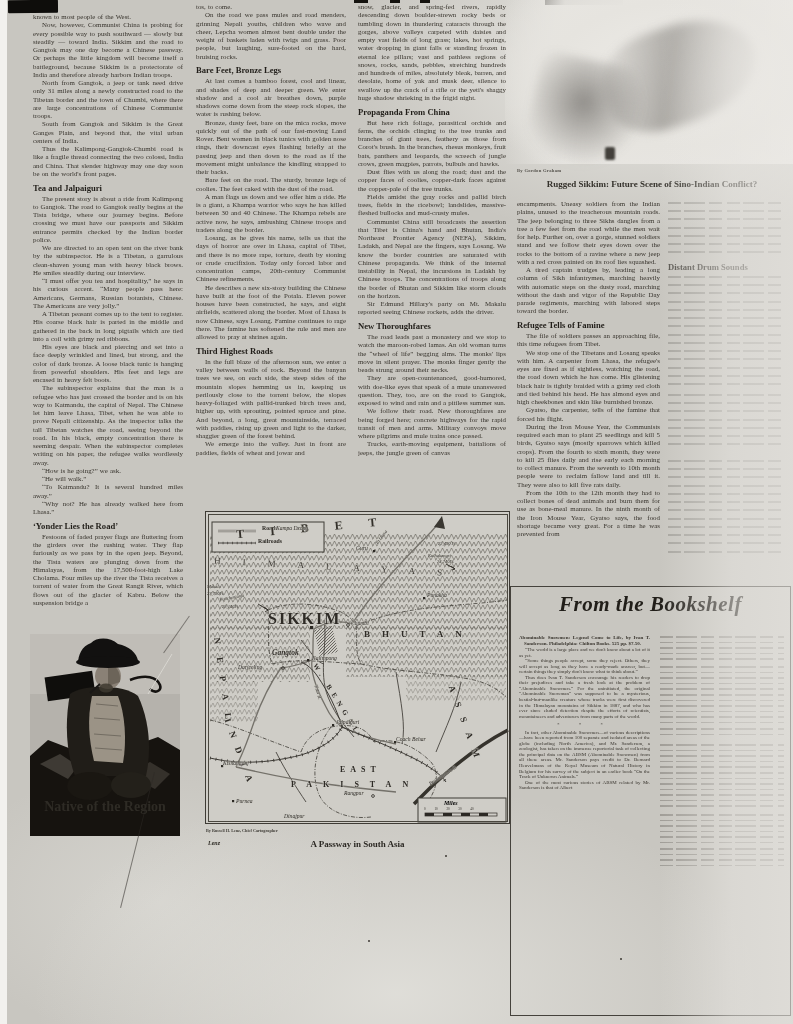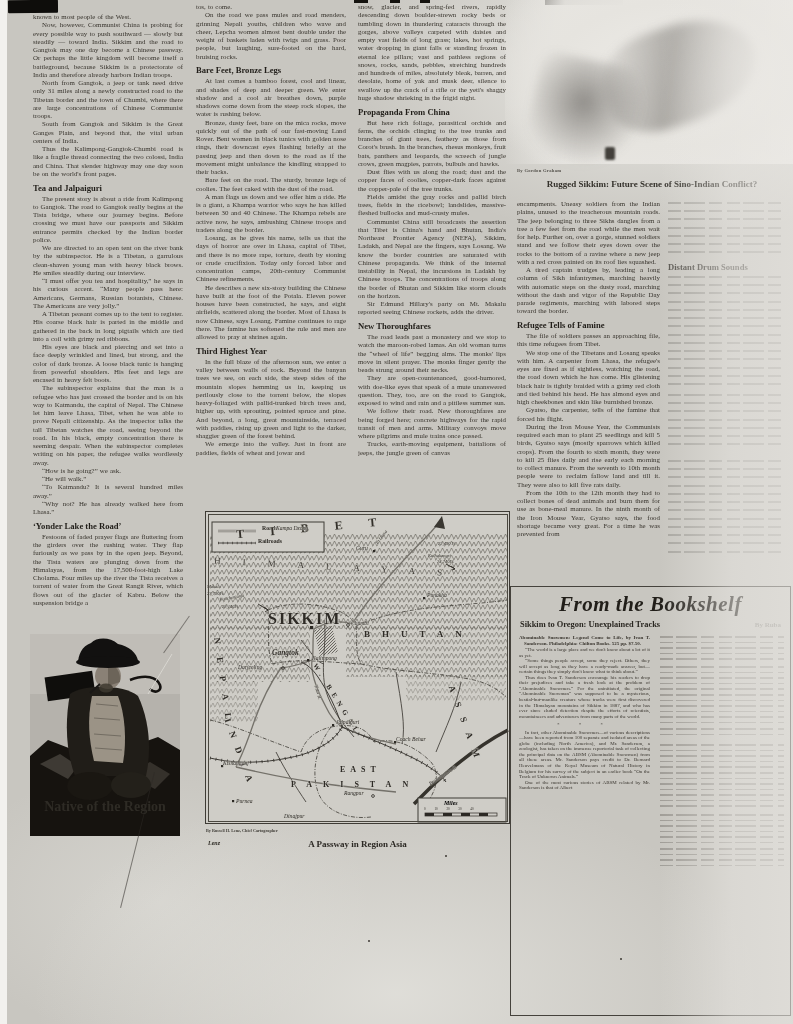--- a/index.html
+++ b/index.html
@@ -120,34 +120,34 @@
         <p>The present story is about a ride from Kalimpong to Gangtok. The road to Gangtok really begins at the Tista bridge, where our journey begins. Before crossing we must have our passports and Sikkim entrance permits checked by the Indian border police.</p>
         <p>We are directed to an open tent on the river bank by the subinspector. He is a Tibetan, a garrulous clean-shaven young man with heavy black brows. He smiles steadily during our interview.</p>
         <p>“I must offer you tea and hospitality,” he says in his curious accent. “Many people pass here: Americans, Germans, Russian botanists, Chinese. The Americans are very jolly.”</p>
         <p>A Tibetan peasant comes up to the tent to register. His coarse black hair is parted in the middle and gathered in the back in long pigtails which are tied into a coil with grimy red ribbons.</p>
         <p>His eyes are black and piercing and set into a face deeply wrinkled and lined, but strong, and the color of dark bronze. A loose black tunic is hanging from powerful shoulders. His feet and legs are encased in heavy felt boots.</p>
         <p>The subinspector explains that the man is a refugee who has just crossed the border and is on his way to Katmandu, the capital of Nepal. The Chinese let him leave Lhasa, Tibet, when he was able to prove Nepali citizenship. As the inspector talks the tall Tibetan watches the road, seeing beyond the road. In his black, empty concentration there is seeming despair. When the subinspector completes writing on his paper, the refugee walks wordlessly away.</p>
         <p>“How is he going?” we ask.</p>
         <p>“He will walk.”</p>
         <p>“To Katmandu? It is several hundred miles away.”</p>
         <p>“Why not? He has already walked here from Lhasa.”</p>
-        <h3>‘Yonder Lake the Road’</h3>
+        <h3>‘Yonder Lies the Road’</h3>
         <p>Festoons of faded prayer flags are fluttering from the girders over the rushing water. They flap furiously as we pass by in the open jeep. Beyond, the Tista waters are plunging down from the Himalayas, from the 17,500-foot-high Lake Cholama. Four miles up the river the Tista receives a torrent of water from the Great Rangit River, which flows out of the glacier of Kabru. Below the suspension bridge a</p>
       </div>
     <div class="col" id="col2">
         <p class="cont">tos, to come.</p>
         <p>On the road we pass mules and road menders, grinning Nepali youths, children who wave and cheer, Lepcha women almost bent double under the weight of baskets laden with twigs and grass. Poor people, but laughing, sure-footed on the hard, bruising rocks.</p>
         <h3>Bare Feet, Bronze Legs</h3>
         <p>At last comes a bamboo forest, cool and linear, and shades of deep and deeper green. We enter shadow and a cool air breathes down, purple shadows come down from the steep rock slopes, the water is rushing below.</p>
         <p>Bronze, dusty feet, bare on the mica rocks, move quickly out of the path of our fast-moving Land Rover. Bent women in black tunics with golden nose rings, their downcast eyes flashing briefly at the passing jeep and then down to the road as if the movement might unbalance the kindling strapped to their backs.</p>
         <p>Bare feet on the road. The sturdy, bronze legs of coolies. The feet caked with the dust of the road.</p>
         <p>A man flags us down and we offer him a ride. He is a giant, a Khampa warrior who says he has killed between 30 and 40 Chinese. The Khampa rebels are active now, he says, ambushing Chinese troops and traders along the border.</p>
         <p>Losang, as he gives his name, tells us that the days of horror are over in Lhasa, capital of Tibet, and there is no more rape, torture, death by stoning or crude crucifixion. Today only forced labor and concentration camps, 20th-century Communist Chinese refinements.</p>
         <p>He describes a new six-story building the Chinese have built at the foot of the Potala. Eleven power houses have been constructed, he says, and eight airfields, scattered along the border. Most of Lhasa is now Chinese, says Losang. Famine continues to rage there. The famine has softened the rule and men are allowed to pray at shrines again.</p>
-        <h3>Third Highest Year</h3>
+        <h3>Third Highest Roads</h3>
         <p>In the full blaze of the afternoon sun, we enter a valley between walls of rock. Beyond the banyan trees we see, on each side, the steep sides of the mountain slopes hemming us in, keeping us perilously close to the torrent below, the slopes heavy-foliaged with pallid-trunked birch trees and, higher up, with sprouting, pointed spruce and pine. And beyond, a long, great mountainside, terraced with paddies, rising up green and light to the darker, shaggier green of the forest behind.</p>
         <p>We emerge into the valley. Just in front are paddies, fields of wheat and jowar and</p>
       </div>
     <div class="col" id="col3">
         <p class="cont">snow, glacier, and spring-fed rivers, rapidly descending down boulder-strewn rocky beds or tumbling down in thundering cataracts through the gorges, above valleys carpeted with daisies and empty vast fields of long grass; lakes, hot springs, water dropping in giant falls or standing frozen in eternal ice pillars; vast and pathless regions of snows, rocks, sands, pebbles, stretching hundreds and hundreds of miles, absolutely bleak, barren, and desolate, home of yak and musk deer, silence to swallow up the crack of a rifle or the yeti's shaggy huge shadow shrieking in the frigid night.</p>
         <h3>Propaganda From China</h3>
         <p>But here rich foliage, parasitical orchids and ferns, the orchids clinging to the tree trunks and branches of giant trees, feathery as those from Corot's brush. In the branches, rhesus monkeys, fruit bats, panthers and leopards, the screech of jungle crows, green magpies, parrots, bulbuls and hawks.</p>
         <p>Dust flies with us along the road; dust and the copper faces of coolies, copper-dark faces against the copper-pale of the tree trunks.</p>
         <p>Fields amidst the gray rocks and pallid birch trees, fields in the ricebowl; landslides, massive-fleshed bullocks and mud-crusty mules.</p>
         <p>Communist China still broadcasts the assertion that Tibet is China's hand and Bhutan, India's Northeast Frontier Agency (NEFA), Sikkim, Ladakh, and Nepal are the fingers, says Losang. We know the border countries are saturated with Chinese propaganda. We think of the internal instability in Nepal, the incursions in Ladakh by Chinese troops. The concentrations of troops along the border of Bhutan and Sikkim like storm clouds on the horizon.</p>
@@ -318,28 +318,24 @@
     <span class="ml tiny" style="left:222px;top:270px;transform:rotate(-33deg);transform-origin:left top;font-size:5px;">Brahmaputra R.</span>
     <span class="ml city" style="left:17px;top:248px;">Kishanganj</span>
     <span class="ml city" style="left:30px;top:286px;">Purnea</span>
     <span class="ml city" style="left:138px;top:278px;">Rangpur</span>
     <span class="ml city" style="left:78px;top:301px;">Dinajpur</span>
     <span class="ml script" style="left:2px;top:300px;font-size:6px;">Lenz</span>
     <span class="scale-miles" style="left:238px;top:288px;">Miles</span>
     <span class="scale-ticks" style="left:218px;top:295px;">0 10 20 30 40</span>
   </div>
   <div id="map-credit">By Russell H. Lenz, Chief Cartographer</div>
-  <div id="map-caption">A Passway in Region Asia</div>
+  <div id="map-caption">A Passway in South Asia</div>
 
   <section id="bookshelf">
     <h2 class="bs-title">From the Bookshelf</h2>
-    <div class="bs-sub">
-      <span class="bs-sub-title">Sikkim to Oregon: Unexplained Tracks</span>
-      <span class="bs-sub-by">By Ruba</span>
-    </div>
     <div class="bs-col" id="bscol1">
         <p class="cite">Abominable Snowmen: Legend Come to Life, by Ivan T. Sanderson. Philadelphia: Chilton Books. 525 pp. $7.50.</p>
         <p>“The world is a large place and we don't know about a lot of it as yet.</p>
         <p>“Some things people accept, some they reject. Others, they will accept as long as they have a ready-made answer, but—certain things they simply don't know what to think about.”</p>
         <p>Thus does Ivan T. Sanderson encourage his readers to drop their prejudices and take a fresh look at the problem of “Abominable Snowmen.” For the uninitiated, the original “Abominable Snowman” was supposed to be a mysterious, bestial-but-manlike creature whose tracks were first discovered in the Himalayan mountains of Sikkim in 1887, and who has ever since eluded detection despite the efforts of scientists, mountaineers and adventurers from many parts of the world.</p>
         <p class="stars">*  *  *</p>
         <p>In fact, other Abominable Snowmen—of various descriptions—have been reported from 100 separate and isolated areas of the globe (including North America), and Mr. Sanderson, a zoologist, has taken on the immense reportorial task of collecting the principal data on the ABSM (Abominable Snowmen) from all these areas. Mr. Sanderson pays credit to Dr. Bernard Heuvelmans of the Royal Museum of Natural History in Belgium for his survey of the subject in an earlier book “On the Track of Unknown Animals.”</p>
         <p>One of the most curious stories of ABSM related by Mr. Sanderson is that of Albert</p>
       </div>
     <div class="bs-col" id="bscol2">

